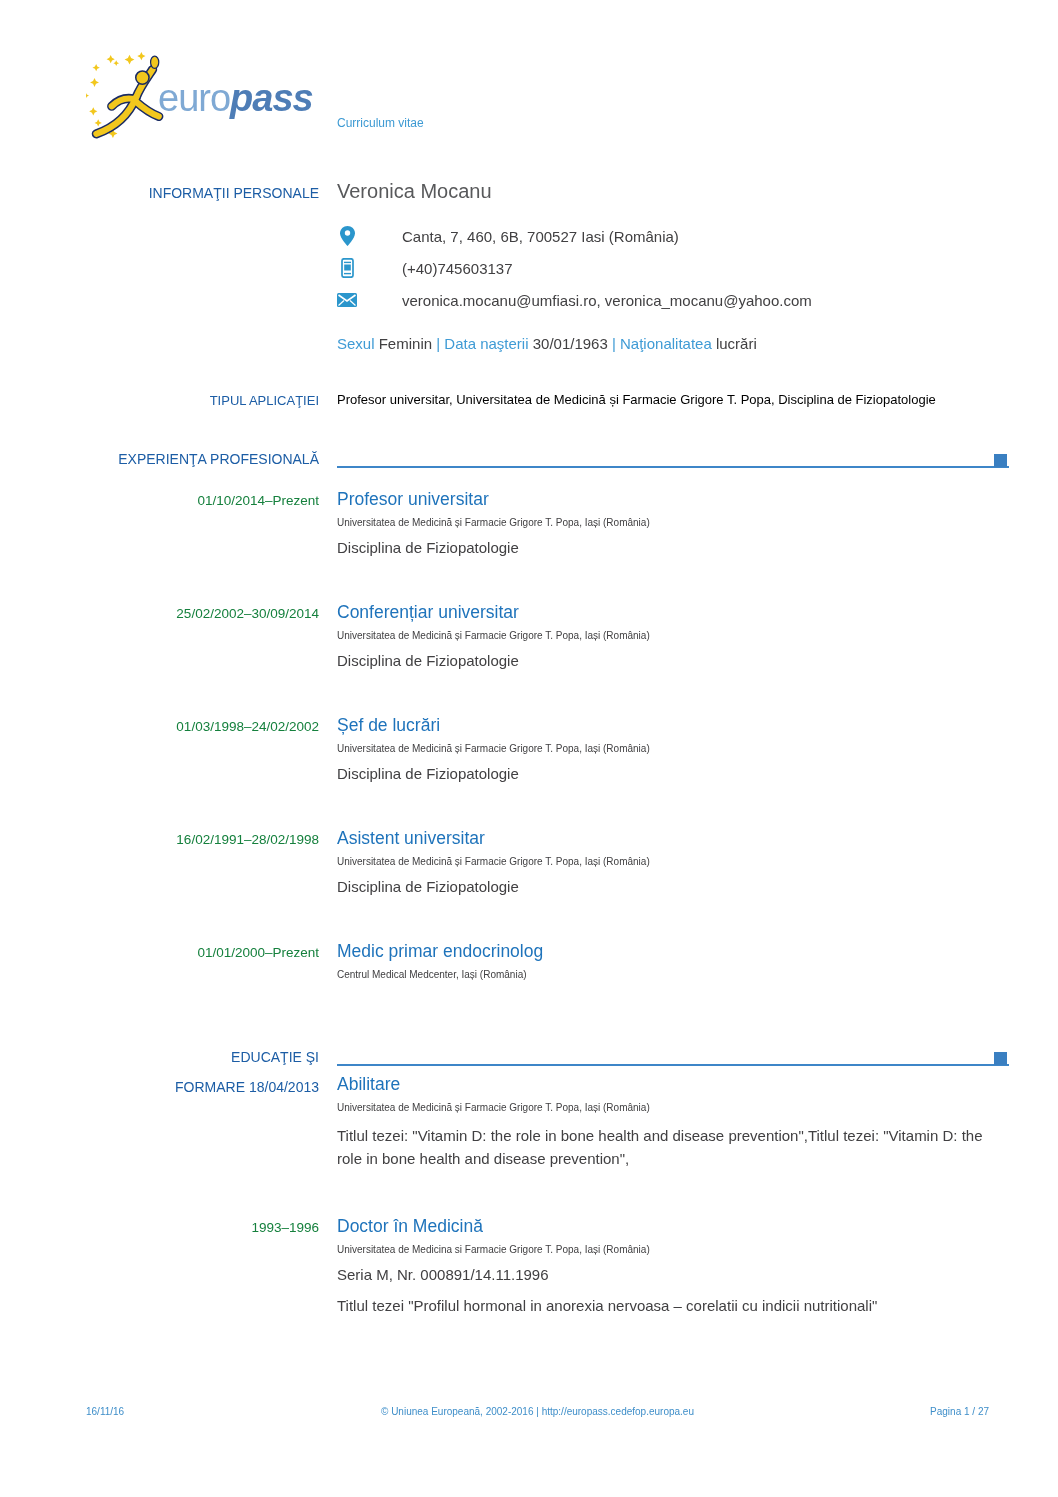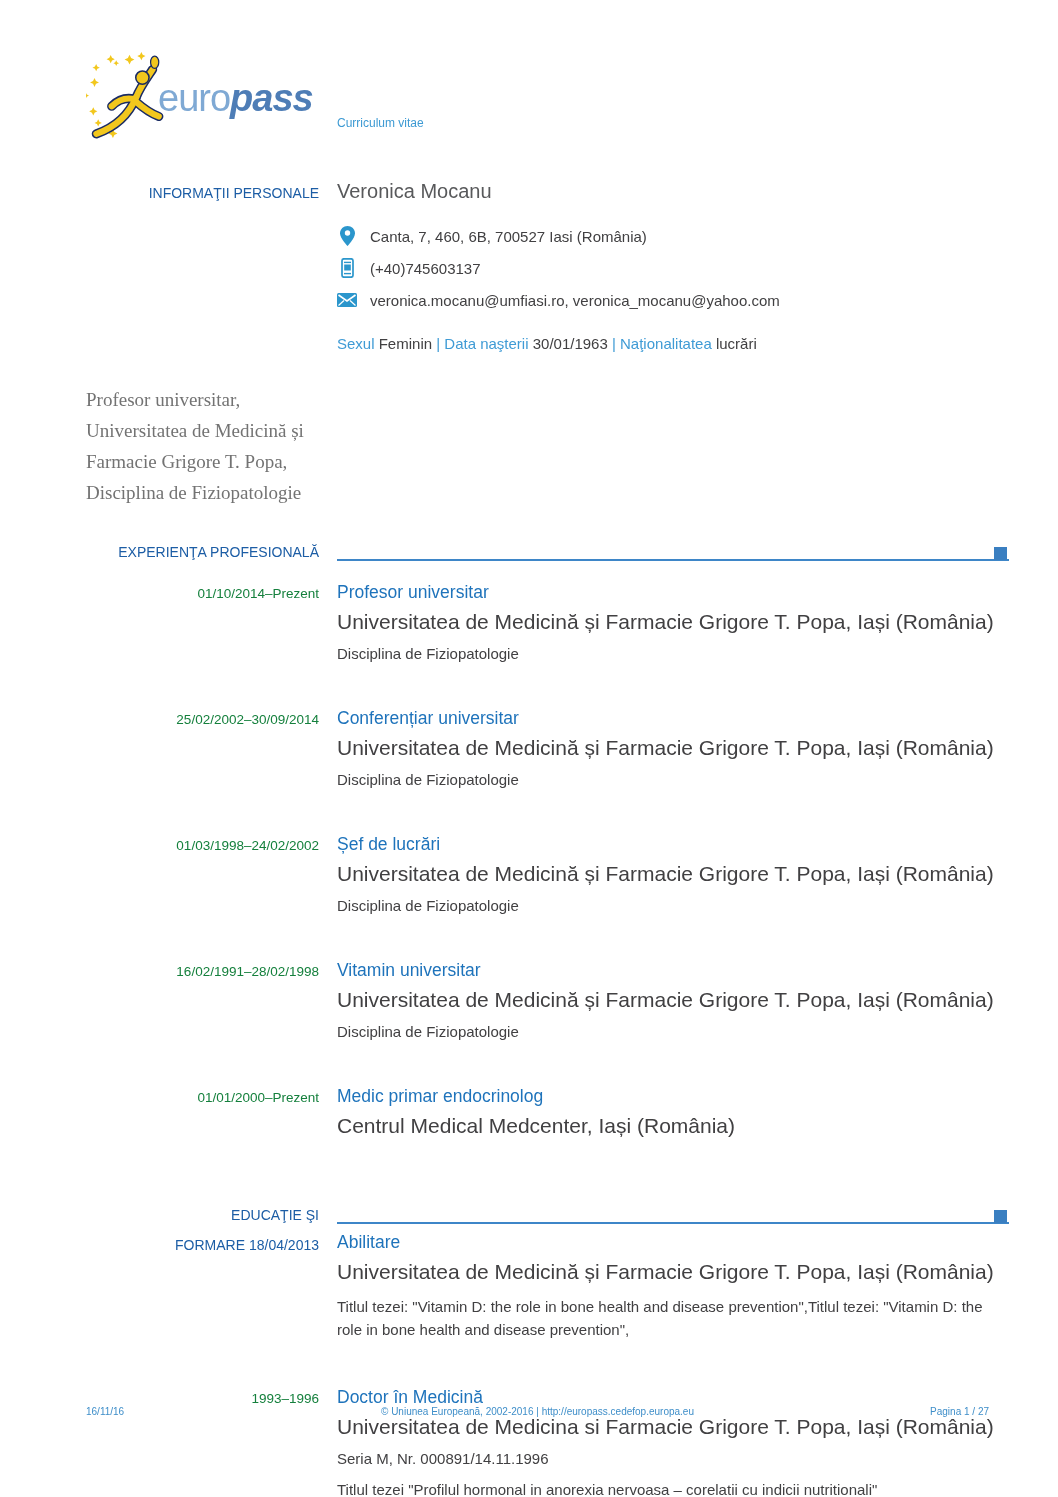--- a/index.html
+++ b/index.html
@@ -52,55 +52,54 @@
     right: 2px; bottom: 1px;
     width: 13px; height: 13px;
     background: #3a7fc1;
   }
 
   
   .name-row { margin-top: 36px; align-items: baseline; }
   .person-name { color: #58595b; font-size: 20px; }
 
   .contact-block { margin-top: 22px; }
-  .contact-item { display: flex; align-items: center; margin-bottom: 10px; height: 22px; }
+  .contact-item { display: flex; align-items: center; margin-bottom: 10px; height: 22px; gap: 32px; }
   .contact-icon { width: 20px; display: flex; justify-content: center; margin-right: 13px; flex: 0 0 20px; }
   .contact-text { font-size: 15px; color: #414042; }
 
   .meta-row { margin-top: 14px; }
   .meta-line { font-size: 15px; }
   .meta-label { color: #3f9bd5; }
   .meta-value { color: #414042; }
   .meta-sep { color: #3f9bd5; }
 
   
   .application-row { margin-top: 32px; }
   .application-row .section-label { font-size: 13px; padding-top: 8px; }
   .application-value {
-    font-size: 19px;
+    font-size: 13px;
     line-height: 31px;
-    color: #737373;
+    color: #000000;
     max-width: 620px;
-    font-family: Liberation Serif, serif;
   }
 
   
   .experience-header { margin-top: 36px; align-items: end; }
   .entry-row { align-items: start; }
   .entry-date {
     color: #15803d;
     font-size: 13.5px;
     padding-top: 4px;
   }
   .entry-title {
     color: #1e73bb;
     font-size: 17.5px;
     margin-bottom: 7px;
   }
-  .entry-org { font-size: 21px; margin-bottom: 11px; color: #414042; }
+  .entry-org { font-size: 10px; margin-bottom: 11px; color: #414042; }
   .entry-detail { font-size: 15px; color: #414042; }
   .entry-line { font-size: 15px; color: #414042; margin-bottom: 11px; }
   .entry-thesis { font-size: 15px; color: #414042; line-height: 23px; max-width: 660px; }
 
   .mt-entry-first { margin-top: 21px; }
   .mt-entry { margin-top: 46px; }
 
   
   .education-row { margin-top: 58px; }
   .edu-label-line2 { margin-top: 13px; }
@@ -219,20 +218,21 @@
       <span class="meta-sep">|</span>
       <span class="meta-label">Data naşterii</span>
       <span class="meta-value">30/01/1963</span>
       <span class="meta-sep">|</span>
       <span class="meta-label">Naţionalitatea</span>
       <span class="meta-value">lucrări</span>
     </div>
   </div>
 
   <div class="row application-row">
+    <div class="left-col section-label">TIPUL APLICAŢIEI</div>
     <div class="right-col application-value">Profesor universitar, Universitatea de Medicină și Farmacie Grigore T. Popa, Disciplina de Fiziopatologie</div>
   </div>
 
   <div class="row experience-header">
     <div class="left-col section-label">EXPERIENŢA PROFESIONALĂ</div>
     <div class="right-col section-rule">
       <div class="rule-line"></div>
       <div class="rule-square"></div>
     </div>
   </div>
@@ -260,21 +260,21 @@
     <div class="right-col">
       <div class="entry-title">Șef de lucrări</div>
       <div class="entry-org">Universitatea de Medicină și Farmacie Grigore T. Popa, Iași (România)</div>
       <div class="entry-detail">Disciplina de Fiziopatologie</div>
     </div>
   </div>
 
   <div class="row entry-row mt-entry">
     <div class="left-col entry-date">16/02/1991–28/02/1998</div>
     <div class="right-col">
-      <div class="entry-title">Vitamin universitar</div>
+      <div class="entry-title">Asistent universitar</div>
       <div class="entry-org">Universitatea de Medicină și Farmacie Grigore T. Popa, Iași (România)</div>
       <div class="entry-detail">Disciplina de Fiziopatologie</div>
     </div>
   </div>
 
   <div class="row entry-row mt-entry">
     <div class="left-col entry-date">01/01/2000–Prezent</div>
     <div class="right-col">
       <div class="entry-title">Medic primar endocrinolog</div>
       <div class="entry-org">Centrul Medical Medcenter, Iași (România)</div>

